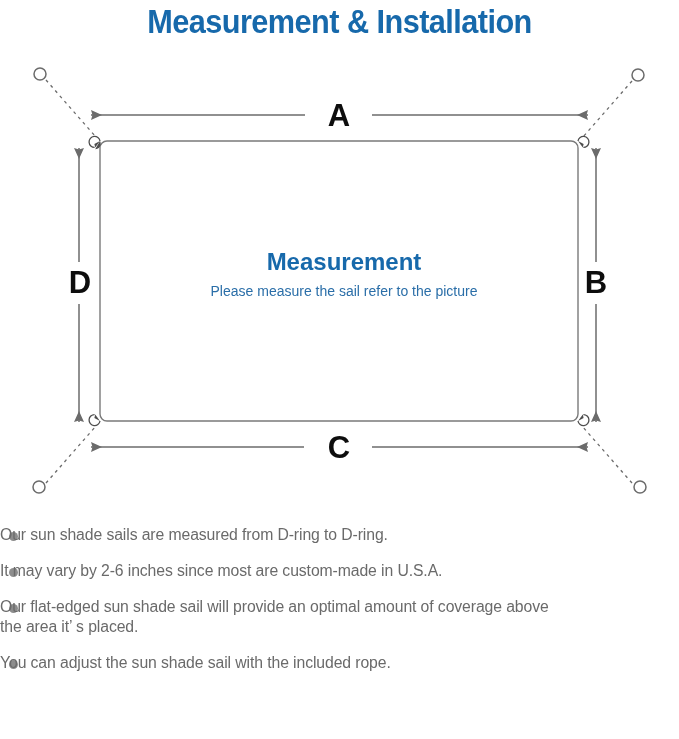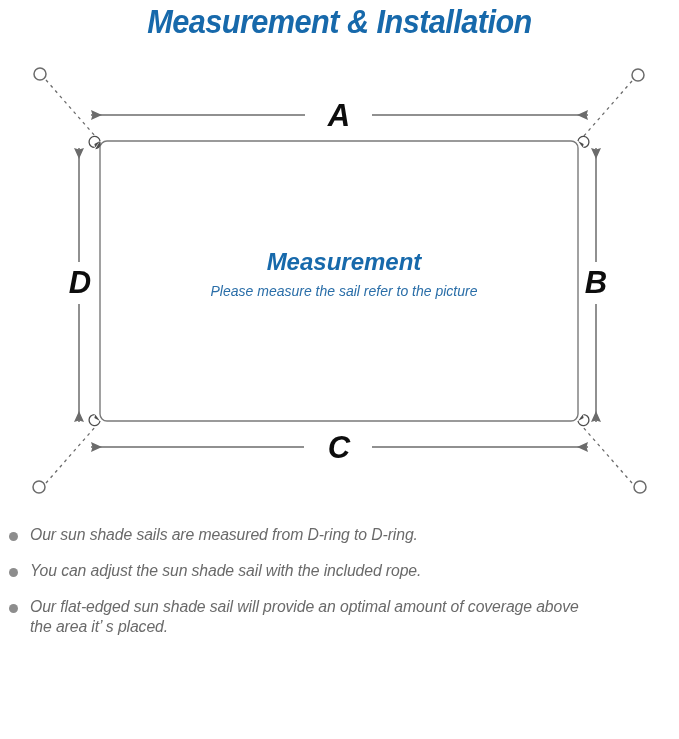--- a/index.html
+++ b/index.html
@@ -12,21 +12,20 @@
     height: 739px;
     position: relative;
     font-family: "Liberation Sans", sans-serif;
     overflow: hidden;
   }
   .page {
     position: relative;
     width: 679px;
     height: 739px;
     background: #ffffff;
-    font-style: italic;
   }
   
   .title {
     position: absolute;
     left: 0;
     top: 2px;
     width: 679px;
     text-align: center;
     font-family: "Liberation Sans", sans-serif;
     font-size: 33px;
@@ -69,21 +68,20 @@
   }
   
   .notes {
     position: absolute;
     left: 0;
     top: 525px;
     width: 679px;
   }
   .note-row {
     position: relative;
-    padding-left: 30px;
     margin-bottom: 16px;
     min-height: 20px;
   }
   .note-bullet {
     position: absolute;
     left: 9px;
     top: 7px;
     width: 9px;
     height: 9px;
     border-radius: 50%;
@@ -176,22 +174,26 @@
     </svg>
   </div>
 
   <div class="notes">
     <div class="note-row">
       <span class="note-bullet"></span>
       <div class="note-text">Our sun shade sails are measured from D-ring to D-ring.</div>
     </div>
     <div class="note-row">
       <span class="note-bullet"></span>
-      <div class="note-text">You can adjust the sun shade sail with the included rope.</div>
+      <div class="note-text">It may vary by 2-6 inches since most are custom-made in U.S.A.</div>
     </div>
     <div class="note-row">
       <span class="note-bullet"></span>
       <div class="note-text">Our flat-edged sun shade sail will provide an optimal amount of coverage above
 the area it’ s placed.</div>
     </div>
+    <div class="note-row">
+      <span class="note-bullet"></span>
+      <div class="note-text">You can adjust the sun shade sail with the included rope.</div>
+    </div>
   </div>
 
 </div>
 
 </body></html>

